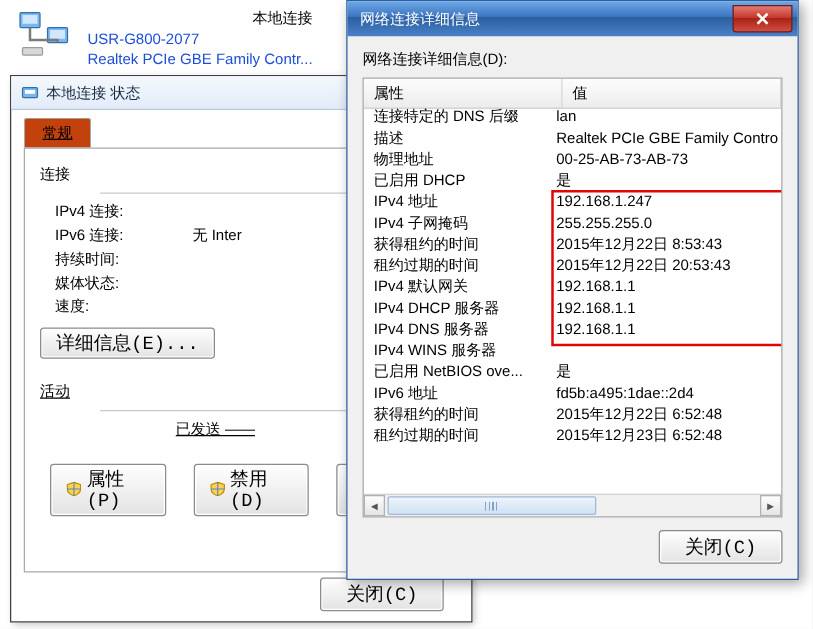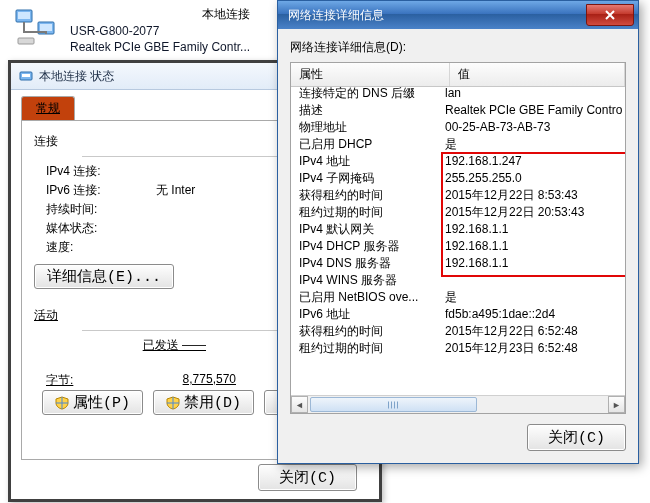--- a/index.html
+++ b/index.html
@@ -20,31 +20,31 @@
     top: 4px;
     width: 360px;
     height: 52px;
   }
   .net-ico {
     position: absolute;
     left: 0; top: 4px; width: 44px; height: 40px;
   }
   .net-text { position: absolute; left: 56px; top: 2px; }
   .net-title { color: #000; text-align: right; }
-  .net-sub   { color: #0f172a; line-height: 16px; }
+  .net-sub   { color: #1d4ed8; line-height: 16px; }
 
   
   .win-status {
     position: absolute;
     left: 8px;
     top: 60px;
     width: 368px;
     height: 436px;
     background: #fff;
-    border: 3px solid #404040;
+    border: 1px solid #404040;
     box-shadow: 2px 2px 6px rgba(0,0,0,.25);
   }
   .win-status .titlebar {
     height: 26px;
     background: linear-gradient(#f4f8fd,#e2ecf8);
     border-bottom: 1px solid #b7c9df;
     display: flex;
     align-items: center;
     padding: 0 8px;
     gap: 6px;
@@ -103,22 +103,21 @@
     width: 70px; height: 46px;
     margin: -28px 6px 0 0;
   }
   .activity-area { margin-top: 18px; text-decoration: underline; }
   .foot-btns {
     position: absolute;
     left: 0; right: 0;
     bottom: 44px;
     padding: 0 20px;
     display: flex;
-    gap: 10px;
-    text-align: center;
+    gap: 22px;
   }
   .close-row {
     position: absolute;
     left: 0; right: 0; bottom: 8px;
     display: flex;
     justify-content: flex-end;
     padding-right: 22px;
   }
   .shield {
     width: 14px; height: 14px;

